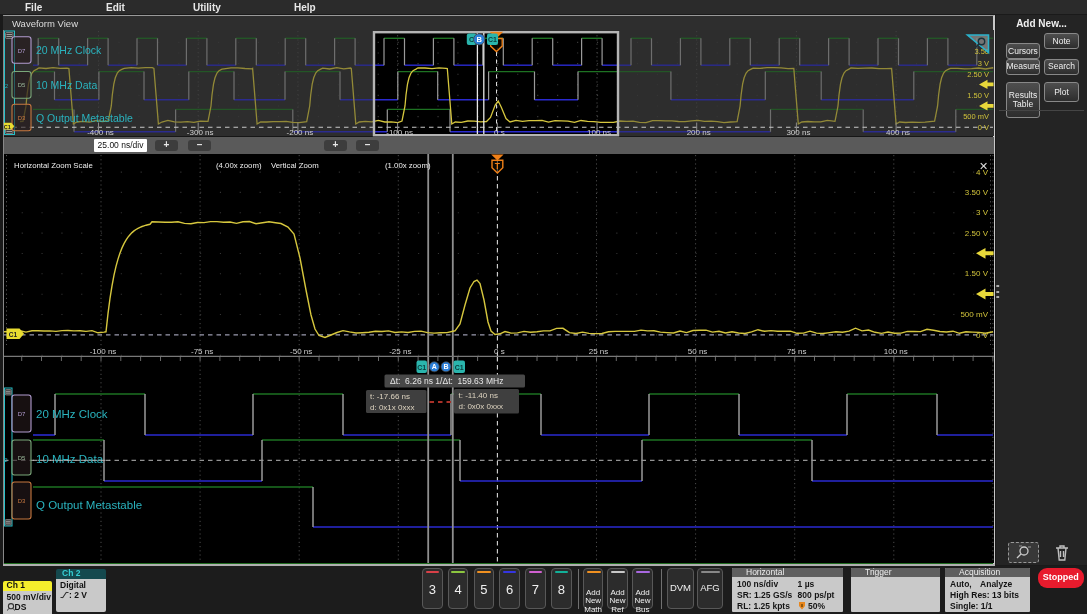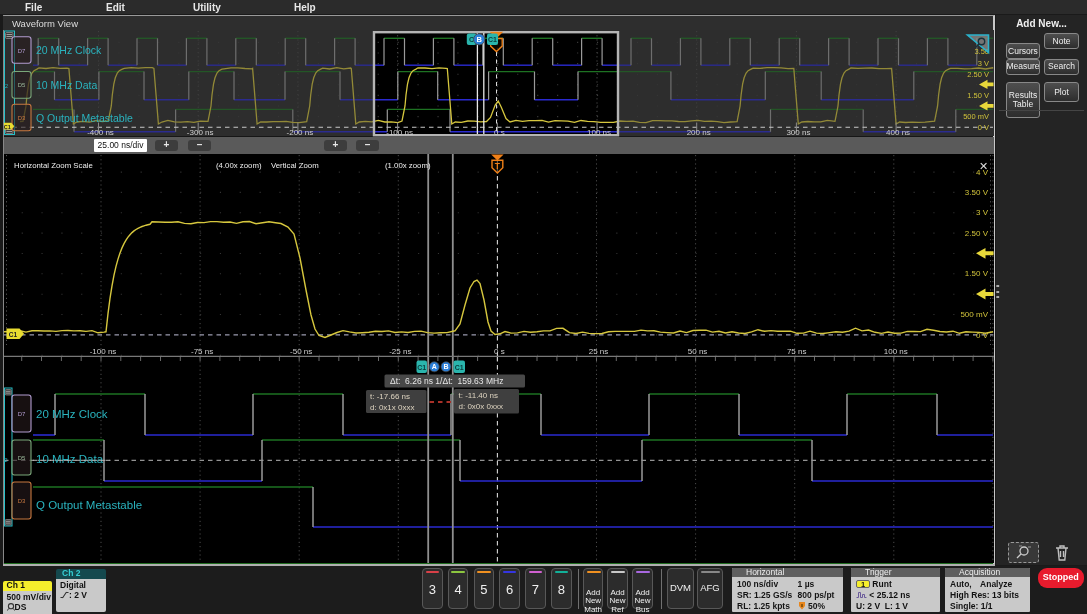--- a/index.html
+++ b/index.html
@@ -522,27 +522,20 @@
                   <path d="M4 3v3" stroke="#5a3a00" stroke-width="1.2"></path>
                 </svg> 50%</td>
             </tr>
     </tbody>
         </table>
       </div>
   </div>
 
   <div class="infopanel" style="left:851px;width:89px">
     <div class="hd">Trigger</div>
-    <div class="bd">
-      <div style="line-height:11px"><span style="display:inline-block;background:#f5ee2c;border:1px solid #666;border-radius:2px;width:14px;height:8px;line-height:8px;text-align:center;font-size:7.5px">1</span> Runt</div>
-      <div style="line-height:11px"><svg width="11" height="9" style="vertical-align:-1px">
-            <path d="M0.5 7.5h2v-5h2v5h2v-3h2v3h2" fill="none" stroke="#6a5a9a" stroke-width="1"></path>
-          </svg> &lt; 25.12 ns</div>
-      <div style="line-height:11px">U: 2 V&nbsp; L: 1 V</div>
-    </div>
   </div>
 
   <div class="infopanel" style="left:945px;width:84.5px">
     <div class="hd">Acquisition</div>
     <div class="bd">
         <table>
       <tbody>
             <tr>
               <td>Auto,</td>
               <td>Analyze</td>

